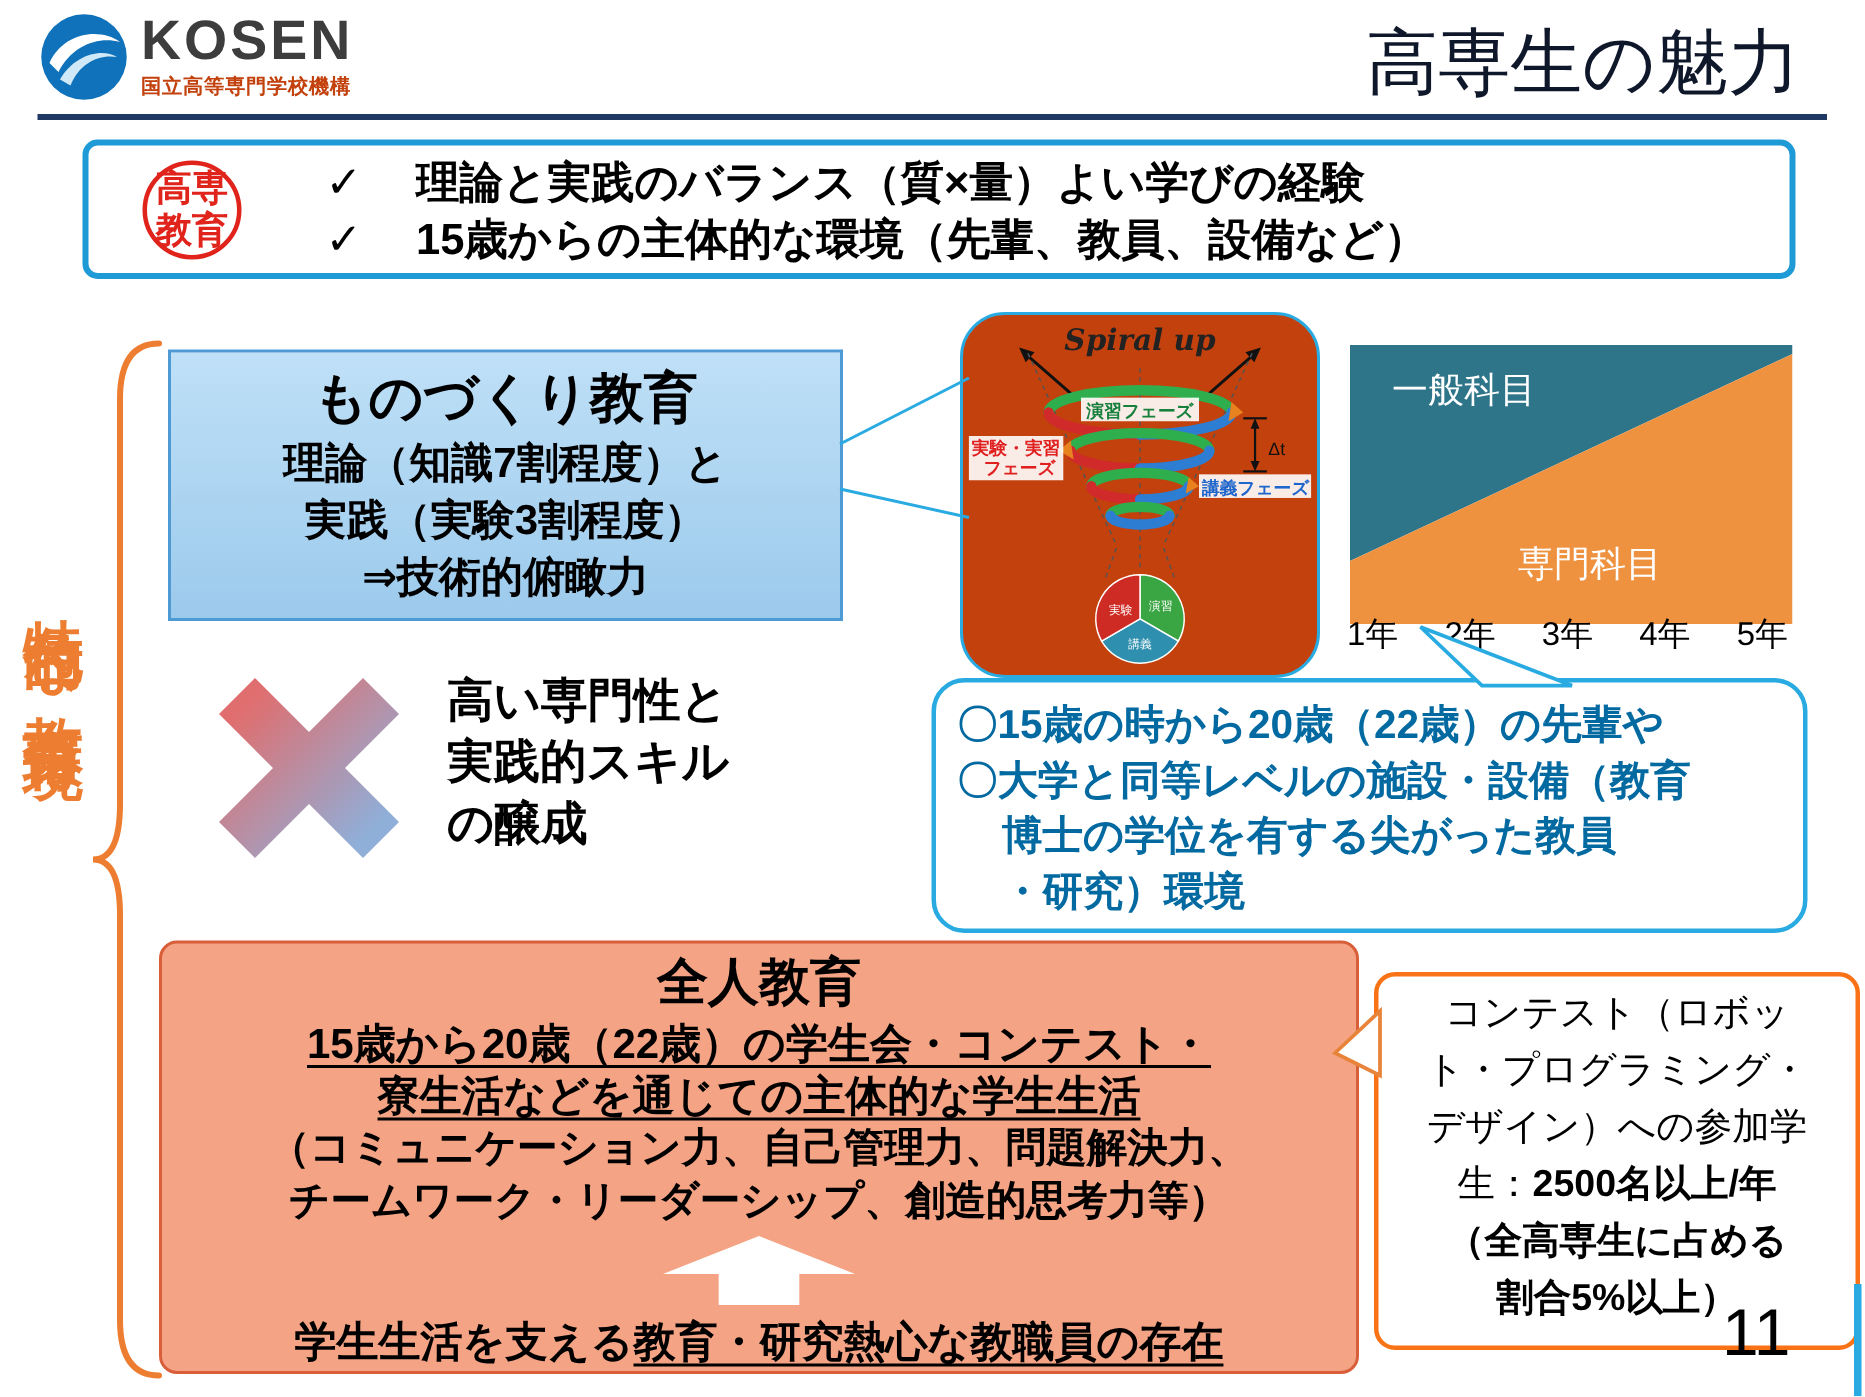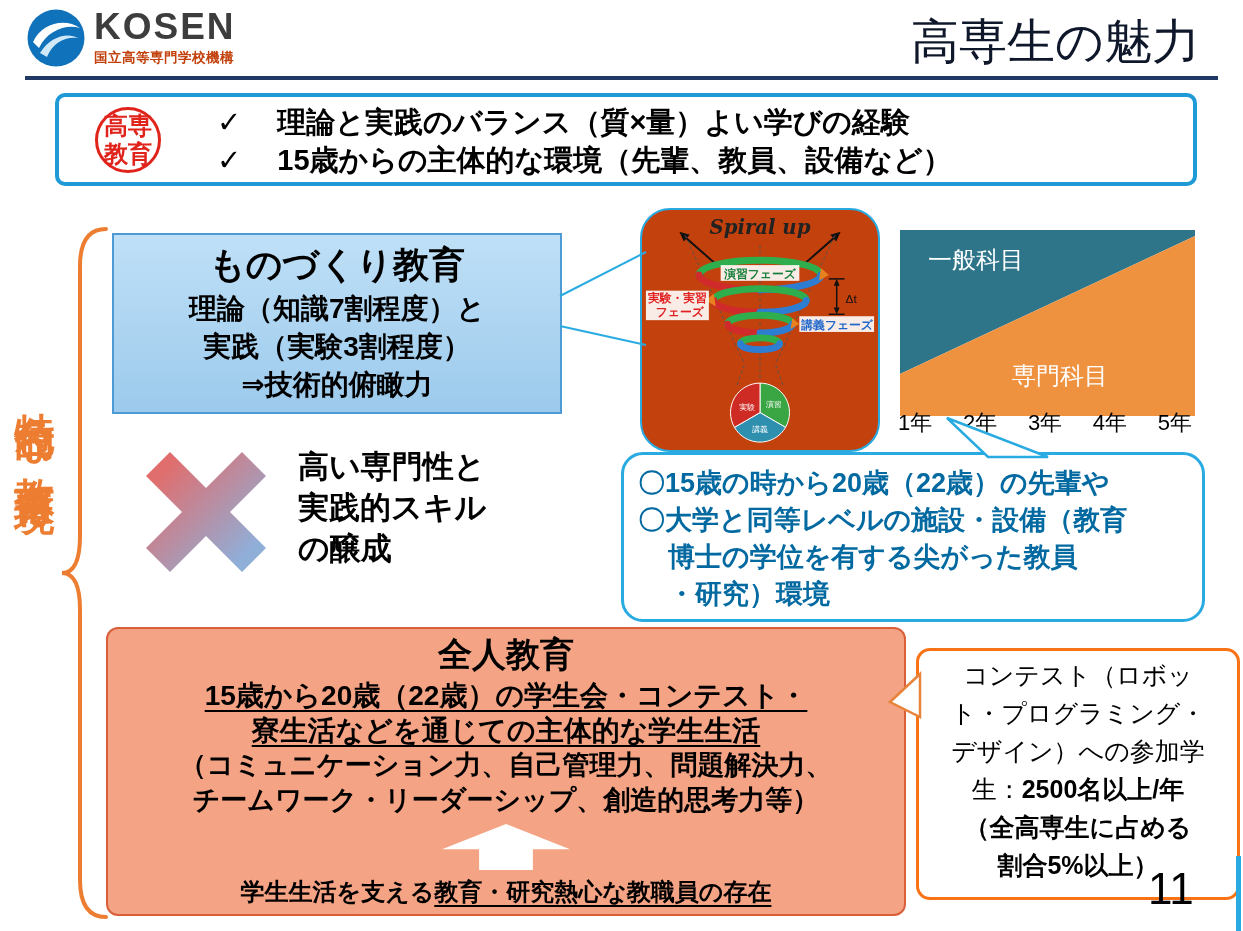--- a/index.html
+++ b/index.html
@@ -54,21 +54,21 @@
   .env-bubble { position: absolute; left: 621px; top: 452px; width: 584px; height: 170px; background: #fff; border: 3px solid #29abe2; border-radius: 22px; padding: 10px 14px; font-size: 27px; font-weight: bold; line-height: 37px; color: #0369a1; }
   .env-line.indent { padding-left: 30px; }
 
   
   .zenjin-box { position: absolute; left: 106px; top: 627px; width: 800px; height: 289px; background: #f4a384; border: 2px solid #d95f3b; border-radius: 12px; text-align: center; padding-top: 3px; color: #000; }
   .zenjin-title { font-size: 34px; font-weight: bold; }
   .zenjin-u { font-size: 28px; font-weight: bold; line-height: 35px; text-decoration: underline; text-underline-offset: 5px; }
   .zenjin-skill { font-size: 27px; font-weight: bold; line-height: 35px; }
   .up-arrow { width: 128px; height: 46px; margin: 6px auto 6px; background: #fff;
     clip-path: polygon(50% 0,100% 55%,71% 55%,71% 100%,29% 100%,29% 55%,0 55%); }
-  .zenjin-bottom { font-size: 24px; font-weight: bold; }
+  .zenjin-bottom { font-size: 28px; font-weight: bold; }
   .zenjin-bottom .u { text-decoration: underline; text-underline-offset: 5px; }
 
   
   .contest-bubble { position: absolute; left: 916px; top: 648px; width: 324px; height: 252px; background: #fff; border: 3px solid #f97316; border-radius: 14px; text-align: center; font-size: 25px; line-height: 38px; padding-top: 5px; color: #000; }
   .contest-bubble .b { font-weight: bold; }
 
   .page-number { position: absolute; left: 1148px; top: 864px; font-size: 44px; color: #000; }
   .right-edge { position: absolute; left: 1236px; top: 856px; width: 5px; height: 75px; background: #29abe2; }
 
   .overlay { position: absolute; left: 0; top: 0; width: 1243px; height: 931px; pointer-events: none; z-index: 10; }

